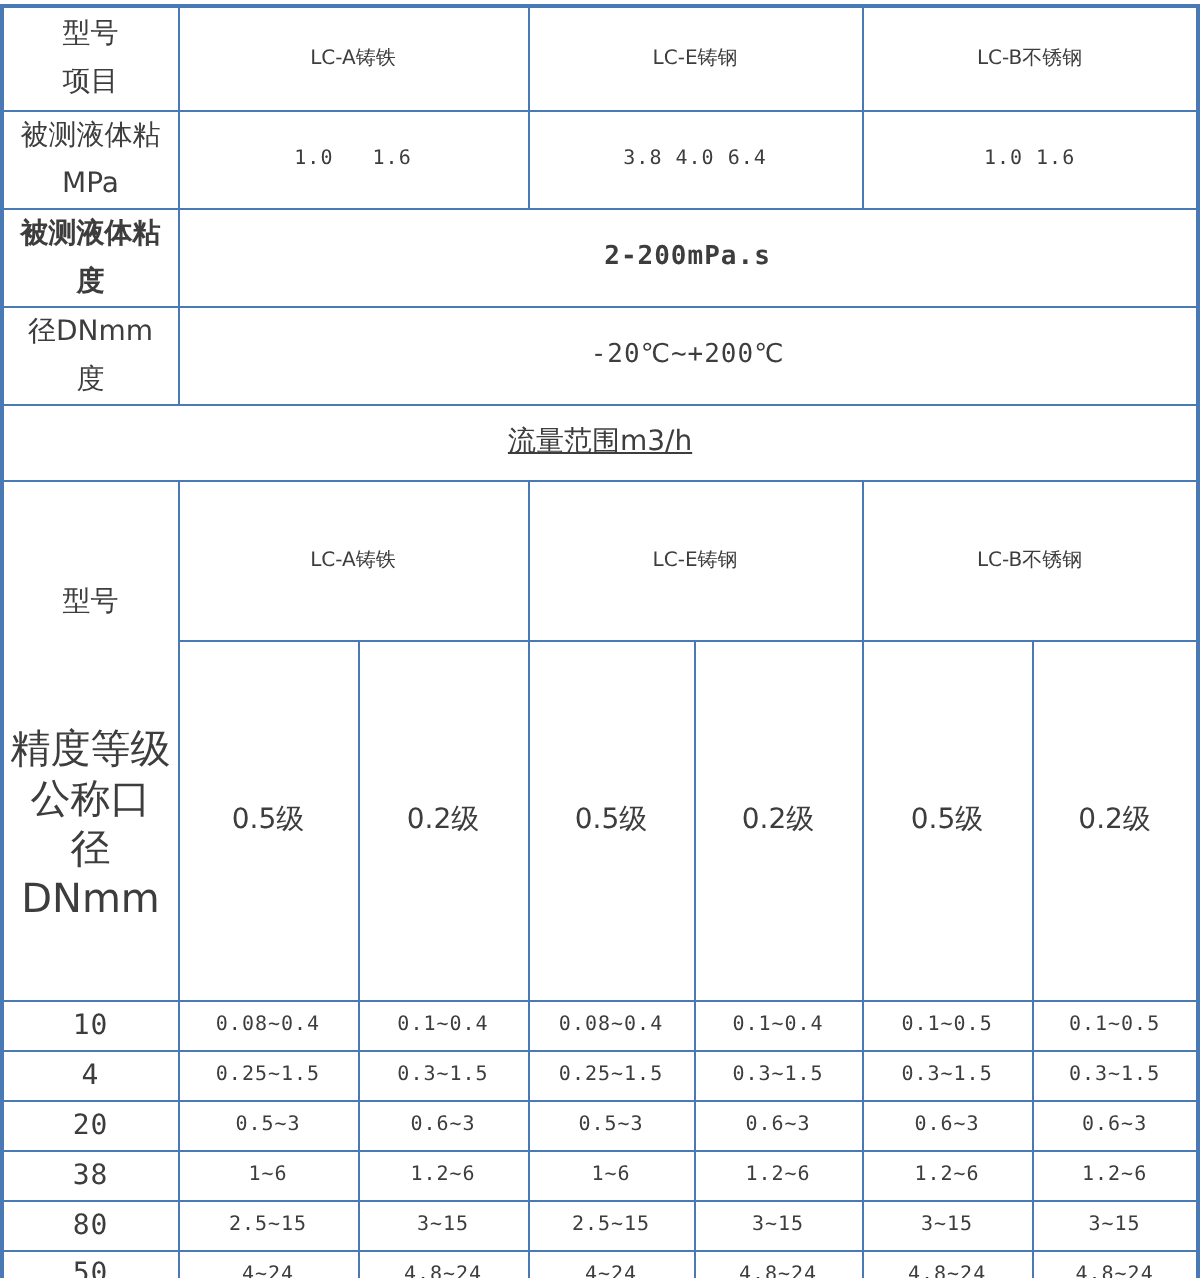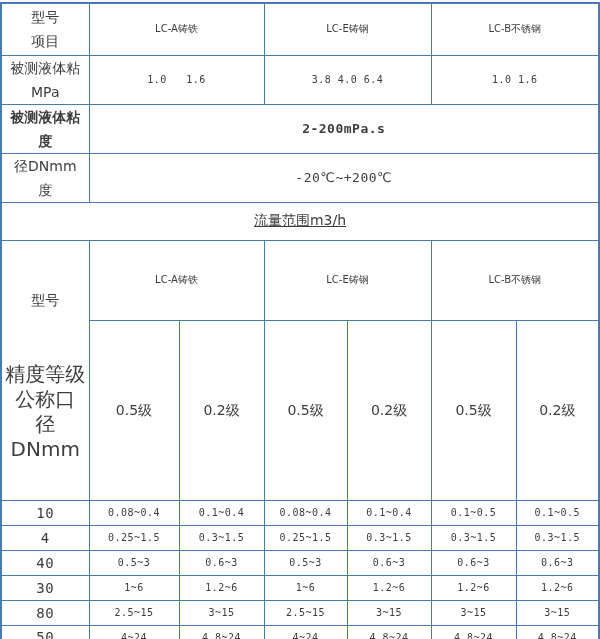--- a/index.html
+++ b/index.html
@@ -118,30 +118,30 @@
       <tr class="data-row">
         <td class="dn">4</td>
         <td class="val">0.25~1.5</td>
         <td class="val">0.3~1.5</td>
         <td class="val">0.25~1.5</td>
         <td class="val">0.3~1.5</td>
         <td class="val">0.3~1.5</td>
         <td class="val">0.3~1.5</td>
       </tr>
       <tr class="data-row">
-        <td class="dn">40</td>
+        <td class="dn">20</td>
         <td class="val">0.5~3</td>
         <td class="val">0.6~3</td>
         <td class="val">0.5~3</td>
         <td class="val">0.6~3</td>
         <td class="val">0.6~3</td>
         <td class="val">0.6~3</td>
       </tr>
       <tr class="data-row">
-        <td class="dn">30</td>
+        <td class="dn">38</td>
         <td class="val">1~6</td>
         <td class="val">1.2~6</td>
         <td class="val">1~6</td>
         <td class="val">1.2~6</td>
         <td class="val">1.2~6</td>
         <td class="val">1.2~6</td>
       </tr>
       <tr class="data-row">
         <td class="dn">80</td>
         <td class="val">2.5~15</td>

